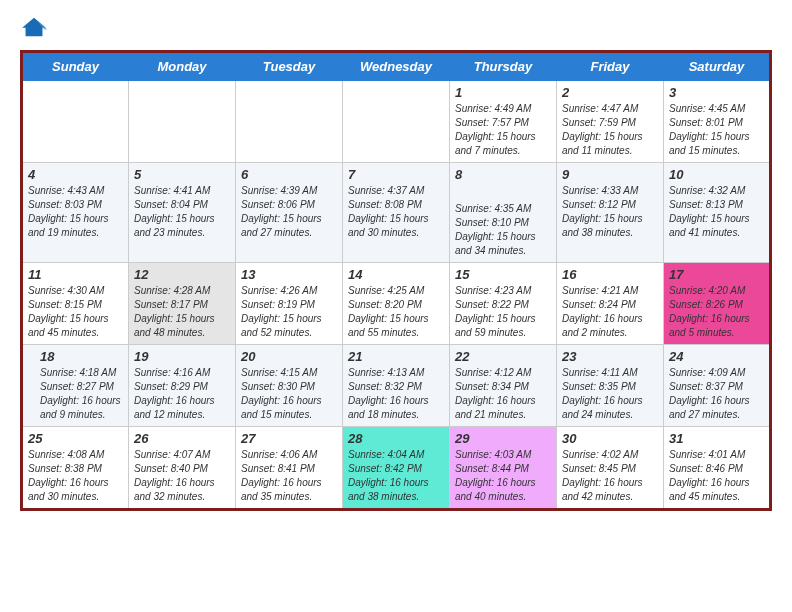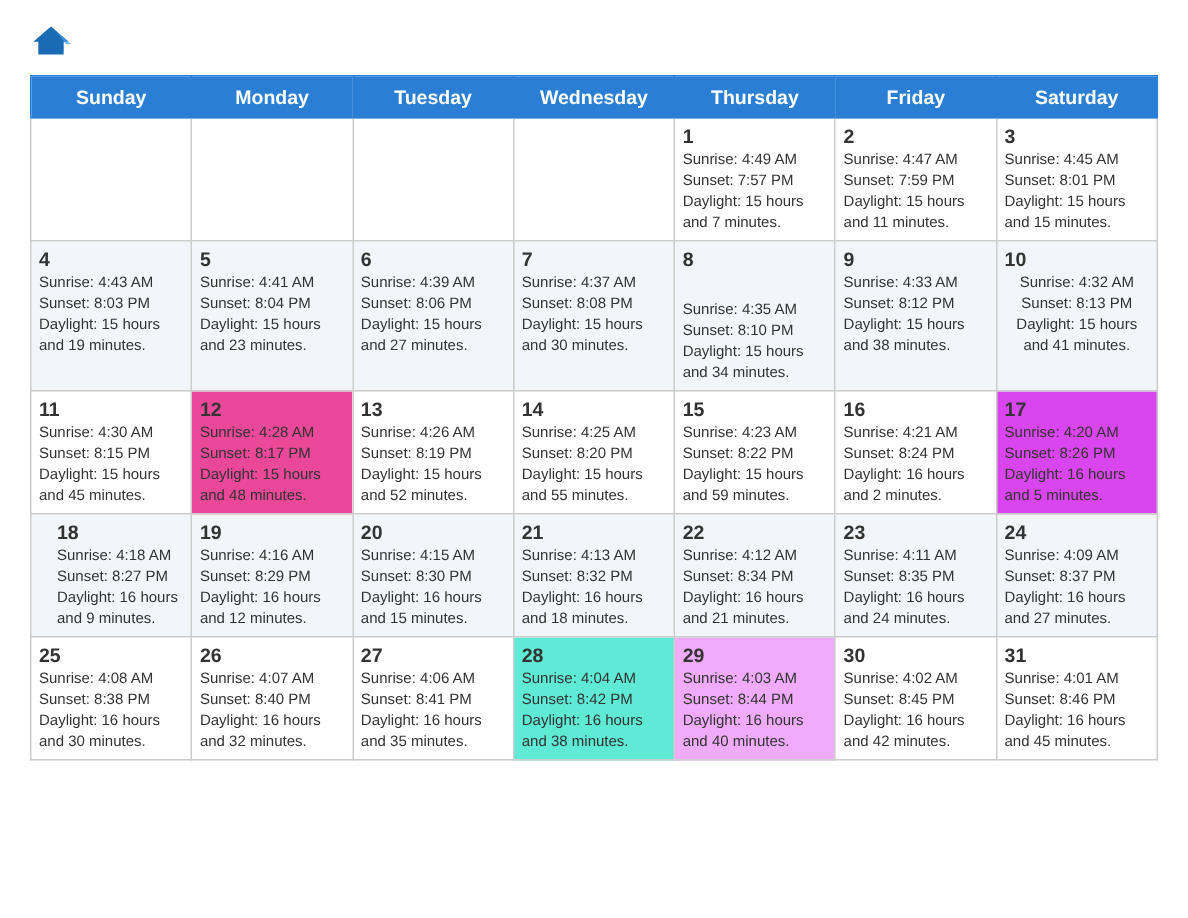--- a/index.html
+++ b/index.html
@@ -44,21 +44,22 @@
       font-weight: bold;
       color: #333;
     }
     .location-title {
       font-size: 14px;
       color: #555;
     }
     .calendar {
       width: 100%;
       border-collapse: collapse;
-      border: 1px solid #7f1d1d;
+      border: 3px solid #7f1d1d;
+      font-style: italic;
     }
     .calendar th {
       background-color: #2a7fd4;
       color: #fff;
       font-size: 13px;
       font-weight: bold;
       padding: 6px 4px;
       text-align: center;
       border: 1px solid #2a7fd4;
     }
@@ -194,35 +195,35 @@
         </td>
         <td style="background: rgb(242, 246, 251);">
           <span class="day-number">9</span>
           <div class="day-info" style="white-space: pre-line;">Sunrise: 4:33 AM
 Sunset: 8:12 PM
 Daylight: 15 hours
 and 38 minutes.</div>
         </td>
         <td style="background: rgb(242, 246, 251);">
           <span class="day-number">10</span>
-          <div class="day-info" style="white-space: pre-line; text-align: center;">Sunrise: 4:32 AM
+          <div class="day-info" style="white-space: pre-line;">Sunrise: 4:32 AM
 Sunset: 8:13 PM
 Daylight: 15 hours
 and 41 minutes.</div>
         </td>
       </tr>
       <tr>
         <td style="background: rgb(255, 255, 255);">
           <span class="day-number">11</span>
           <div class="day-info" style="white-space: pre-line;">Sunrise: 4:30 AM
 Sunset: 8:15 PM
 Daylight: 15 hours
 and 45 minutes.</div>
         </td>
-        <td style="background: #ec4899;">
+        <td style="background: #e5e5e5;">
           <span class="day-number">12</span>
           <div class="day-info" style="white-space: pre-line;">Sunrise: 4:28 AM
 Sunset: 8:17 PM
 Daylight: 15 hours
 and 48 minutes.</div>
         </td>
         <td style="background: rgb(255, 255, 255);">
           <span class="day-number">13</span>
           <div class="day-info" style="white-space: pre-line;">Sunrise: 4:26 AM
 Sunset: 8:19 PM
@@ -243,21 +244,21 @@
 Daylight: 15 hours
 and 59 minutes.</div>
         </td>
         <td style="background: rgb(255, 255, 255);">
           <span class="day-number">16</span>
           <div class="day-info" style="white-space: pre-line;">Sunrise: 4:21 AM
 Sunset: 8:24 PM
 Daylight: 16 hours
 and 2 minutes.</div>
         </td>
-        <td style="background: #d946ef;">
+        <td style="background: #ec4899;">
           <span class="day-number">17</span>
           <div class="day-info" style="white-space: pre-line;">Sunrise: 4:20 AM
 Sunset: 8:26 PM
 Daylight: 16 hours
 and 5 minutes.</div>
         </td>
       </tr>
       <tr>
         <td style="background: rgb(242, 246, 251); padding-left: 17px;">
           <span class="day-number">18</span>

